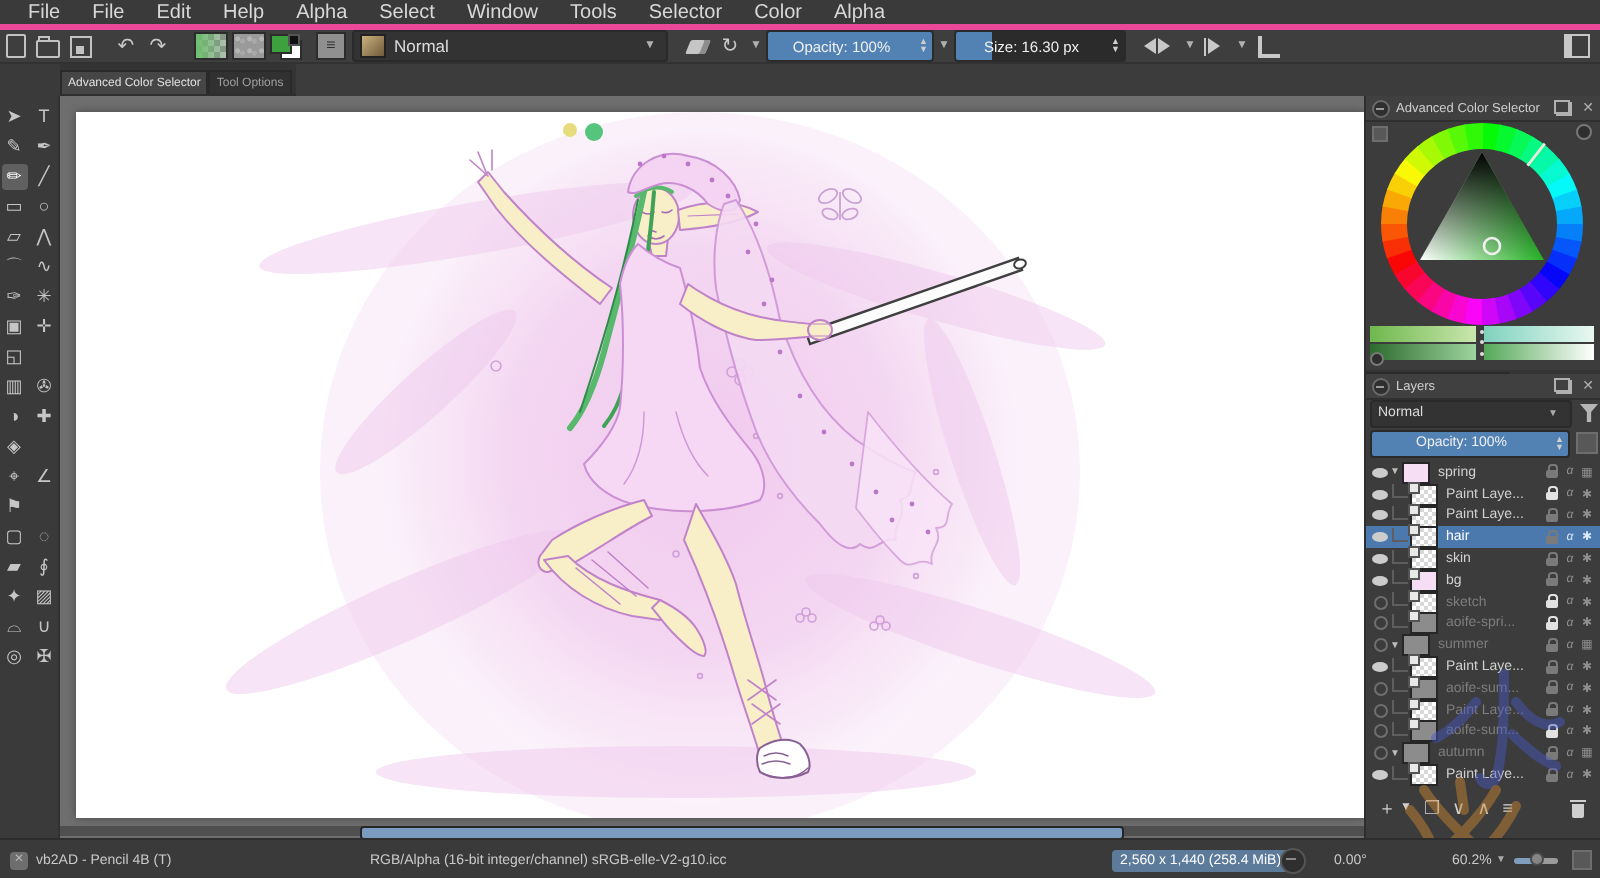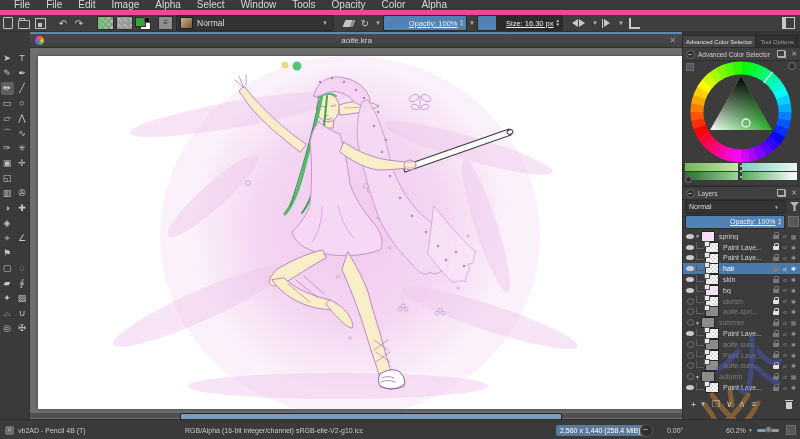--- a/index.html
+++ b/index.html
@@ -1,20 +1,20 @@
 <!DOCTYPE html>
 <html><head>
 <meta charset="utf-8">
 <style>
   html,body{margin:0;padding:0;width:800px;height:439px;overflow:hidden;background:#3c3c3c;
     font-family:"Liberation Sans","DejaVu Sans",sans-serif;-webkit-font-smoothing:antialiased;}
   #app{position:relative;width:800px;height:439px;color:#d4d4d4;font-size:10px;}
   
   #menubar{position:absolute;left:0;top:0;width:800px;height:15px;background:#3a3a3a;
-    display:flex;align-items:flex-end;padding-left:6px;box-sizing:border-box;border-bottom:5px solid #ec4899;}
+    display:flex;align-items:flex-end;padding-left:6px;box-sizing:border-box;border-bottom:3px solid #ec4899;}
   .menu-item{padding:0 8px;font-size:10px;color:#d8d8d8;cursor:default;}
   
   #toolbar{position:absolute;left:0;top:15px;width:800px;height:17px;background:#3e3e3e;
     display:flex;align-items:center;box-sizing:border-box;border-bottom:1px solid #323232;}
   .tb{display:flex;align-items:center;justify-content:center;height:14px;min-width:14px;margin:0 1px;color:#c8c8c8;font-size:10px;}
   .chev{font-size:6px;color:#b0b0b0;min-width:8px;}
   .page-ic{width:8px;height:10px;border:1px solid #c2c2c2;border-radius:1px;background:#3e3e3e;}
   .folder-ic{width:10px;height:7px;border:1px solid #c2c2c2;border-radius:1px;position:relative;margin-top:2px;}
   .folder-ic:before{content:"";position:absolute;left:0;top:-3px;width:4px;height:2px;border:1px solid #c2c2c2;border-bottom:none;}
   .save-ic{width:9px;height:9px;border:1px solid #c2c2c2;position:relative;}
@@ -32,21 +32,21 @@
   .brusheditor{width:13px;height:12px;border:1px solid #2c2c2c;background:#8f8f8f;color:#2f2f2f;
     font-size:8px;line-height:11px;text-align:center;}
   .preset-select{display:flex;align-items:center;height:14px;width:150px;background:#333;
     border:1px solid #2a2a2a;border-radius:2px;margin:0 2px;padding:0 3px;}
   .preset-thumb{width:11px;height:10px;background:linear-gradient(135deg,#cbb27e,#6f5a3a);border:1px solid #222;margin-right:4px;}
   .preset-select .lbl{flex:1;font-size:8.5px;color:#ddd;}
   .eraser-ic{width:10px;height:7px;background:#c6c6c6;transform:skewX(-22deg);border-radius:1px;
     box-shadow:inset -3px 0 0 #8d8d8d;}
   .slider{position:relative;height:14px;border:1px solid #2a2a2a;border-radius:2px;background:#2b2b2b;overflow:hidden;display:flex;align-items:center;}
   .slider .fill{position:absolute;left:0;top:0;bottom:0;background:#5282b4;}
-  .slider .lab{position:relative;width:100%;text-align:right;font-size:7.5px;color:#f0f0f0;z-index:1;text-decoration:underline;}
+  .slider .lab{position:relative;width:100%;text-align:center;font-size:7.5px;color:#f0f0f0;z-index:1;}
   .spin{display:flex;flex-direction:column;justify-content:center;line-height:4px;font-size:4.5px;color:#cfcfcf;
     padding:0 2px;z-index:1;}
   .tri-l{width:0;height:0;border:4px solid transparent;border-right:6px solid #c8c8c8;}
   .tri-r{width:0;height:0;border:4px solid transparent;border-left:6px solid #c8c8c8;}
   .mirrorh{display:flex;align-items:center;gap:1px;}
   .playline{display:flex;align-items:center;gap:1px;}
   .playline .bar{width:1.5px;height:9px;background:#c8c8c8;}
   .trim-ic{width:9px;height:9px;border-left:2px solid #c8c8c8;border-bottom:2px solid #c8c8c8;transform:rotate(0deg);}
   .wsp-ic{width:11px;height:10px;border:1px solid #c8c8c8;box-shadow:inset 3px 0 0 #c8c8c8;margin-right:4px;}
   
@@ -143,26 +143,26 @@
 </style>
 </head>
 <body>
 
 <div id="app">
 
   <div id="menubar">
       <span class="menu-item">File</span>
       <span class="menu-item">File</span>
       <span class="menu-item">Edit</span>
-      <span class="menu-item">Image</span>
+      <span class="menu-item">Help</span>
       <span class="menu-item">Alpha</span>
       <span class="menu-item">Select</span>
       <span class="menu-item">Window</span>
       <span class="menu-item">Tools</span>
-      <span class="menu-item">Opacity</span>
+      <span class="menu-item">Selector</span>
       <span class="menu-item">Color</span>
       <span class="menu-item">Alpha</span>
     </div>
 
   <div id="toolbar">
     <span class="tb">
         <span class="page-ic"></span>
       </span>
     <span class="tb">
         <span class="folder-ic"></span>
@@ -233,25 +233,20 @@
         <span class="trim-ic"></span>
       </span>
     <span style="flex:1"></span>
     <span class="tb">
         <span class="wsp-ic"></span>
       </span>
   </div>
 
   <div id="tabrow">
     <div class="spacer"></div>
-    <div id="doc-tab">
-      <span class="krita-ic"></span>
-      <span class="title">aoife.kra</span>
-      <span class="close">✕</span>
-    </div>
     <div id="docker-tabs">
       <span class="dock-tab active">Advanced Color Selector</span>
       <span class="dock-tab">Tool Options</span>
     </div>
   </div>
 
   <div id="toolbox">
       <span class="tool">➤</span>
       <span class="tool">T</span>
       <span class="tool">✎</span>

